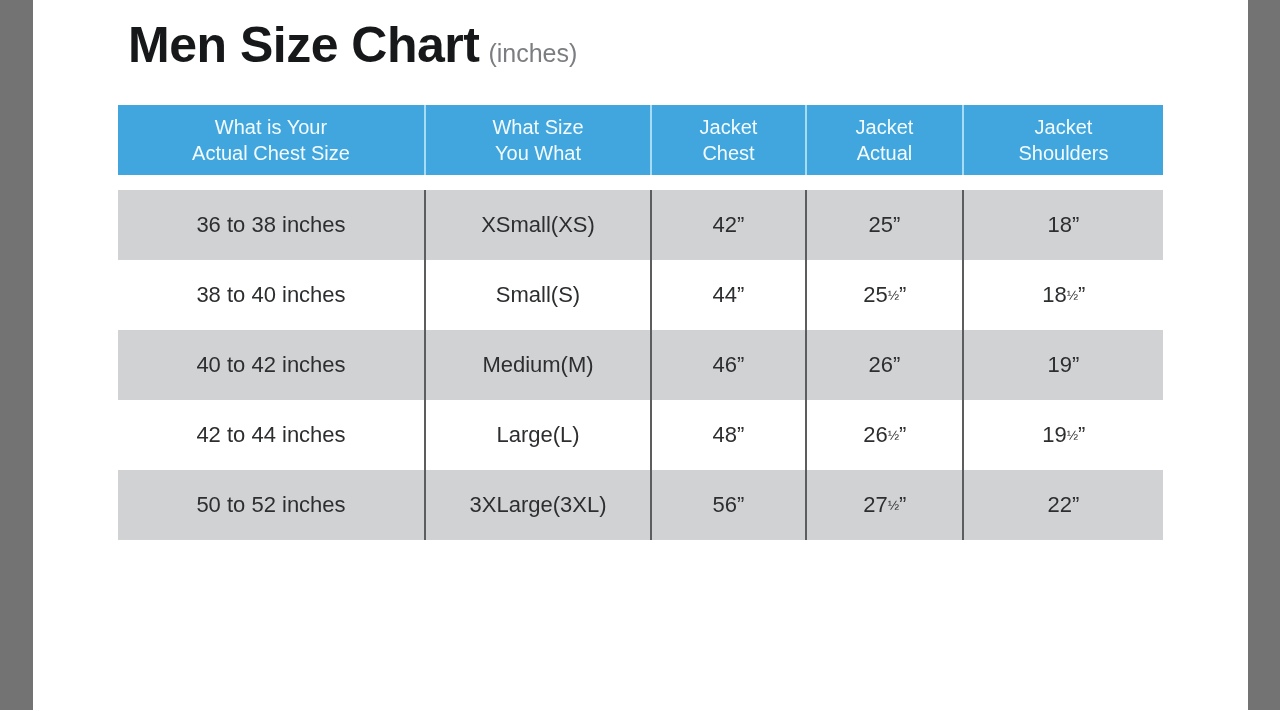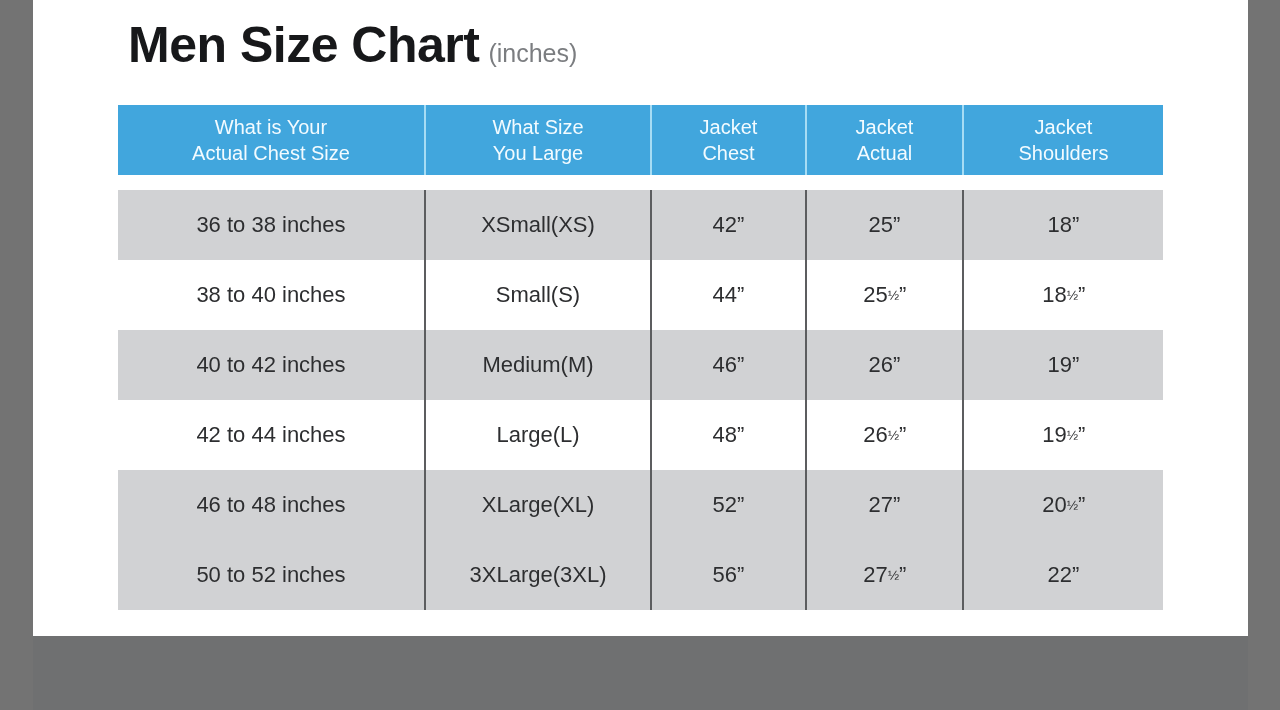--- a/index.html
+++ b/index.html
@@ -30,21 +30,21 @@
   }
   .bar-left  { left: 0;  width: 33px; }
   .bar-right { left: 1248px; width: 32px; }
 
   
   .canvas {
     position: absolute;
     left: 33px;
     top: 0;
     width: 1215px;
-    height: 636px;
+    height: 710px;
     background: #ffffff;
   }
 
   
   .title-block {
     position: absolute;
     left: 95px;       
     top: 20px;
     display: flex;
     align-items: baseline;
@@ -154,21 +154,21 @@
           <col class="c4">
       </colgroup>
       <thead>
         <tr>
           <th>
             <span class="hl">What is Your</span>
             <span class="hl">Actual Chest Size</span>
           </th>
           <th>
             <span class="hl">What Size</span>
-            <span class="hl">You Large</span>
+            <span class="hl">You What</span>
           </th>
           <th>
             <span class="hl">Jacket</span>
             <span class="hl">Chest</span>
           </th>
           <th>
             <span class="hl">Jacket</span>
             <span class="hl">Actual</span>
           </th>
           <th>
@@ -203,27 +203,20 @@
             <td>19”</td>
           </tr>
           <tr class="plain">
             <td>42 to 44 inches</td>
             <td>Large(L)</td>
             <td>48”</td>
             <td>26<span class="frac">½</span><span class="inch">”</span></td>
             <td>19<span class="frac">½</span><span class="inch">”</span></td>
           </tr>
           <tr class="shaded">
-            <td>46 to 48 inches</td>
-            <td>XLarge(XL)</td>
-            <td>52”</td>
-            <td>27”</td>
-            <td>20<span class="frac">½</span><span class="inch">”</span></td>
-          </tr>
-          <tr class="shaded">
             <td>50 to 52 inches</td>
             <td>3XLarge(3XL)</td>
             <td>56”</td>
             <td>27<span class="frac">½</span><span class="inch">”</span></td>
             <td>22”</td>
           </tr>
         </tbody>
     </table>
 
   </div>

